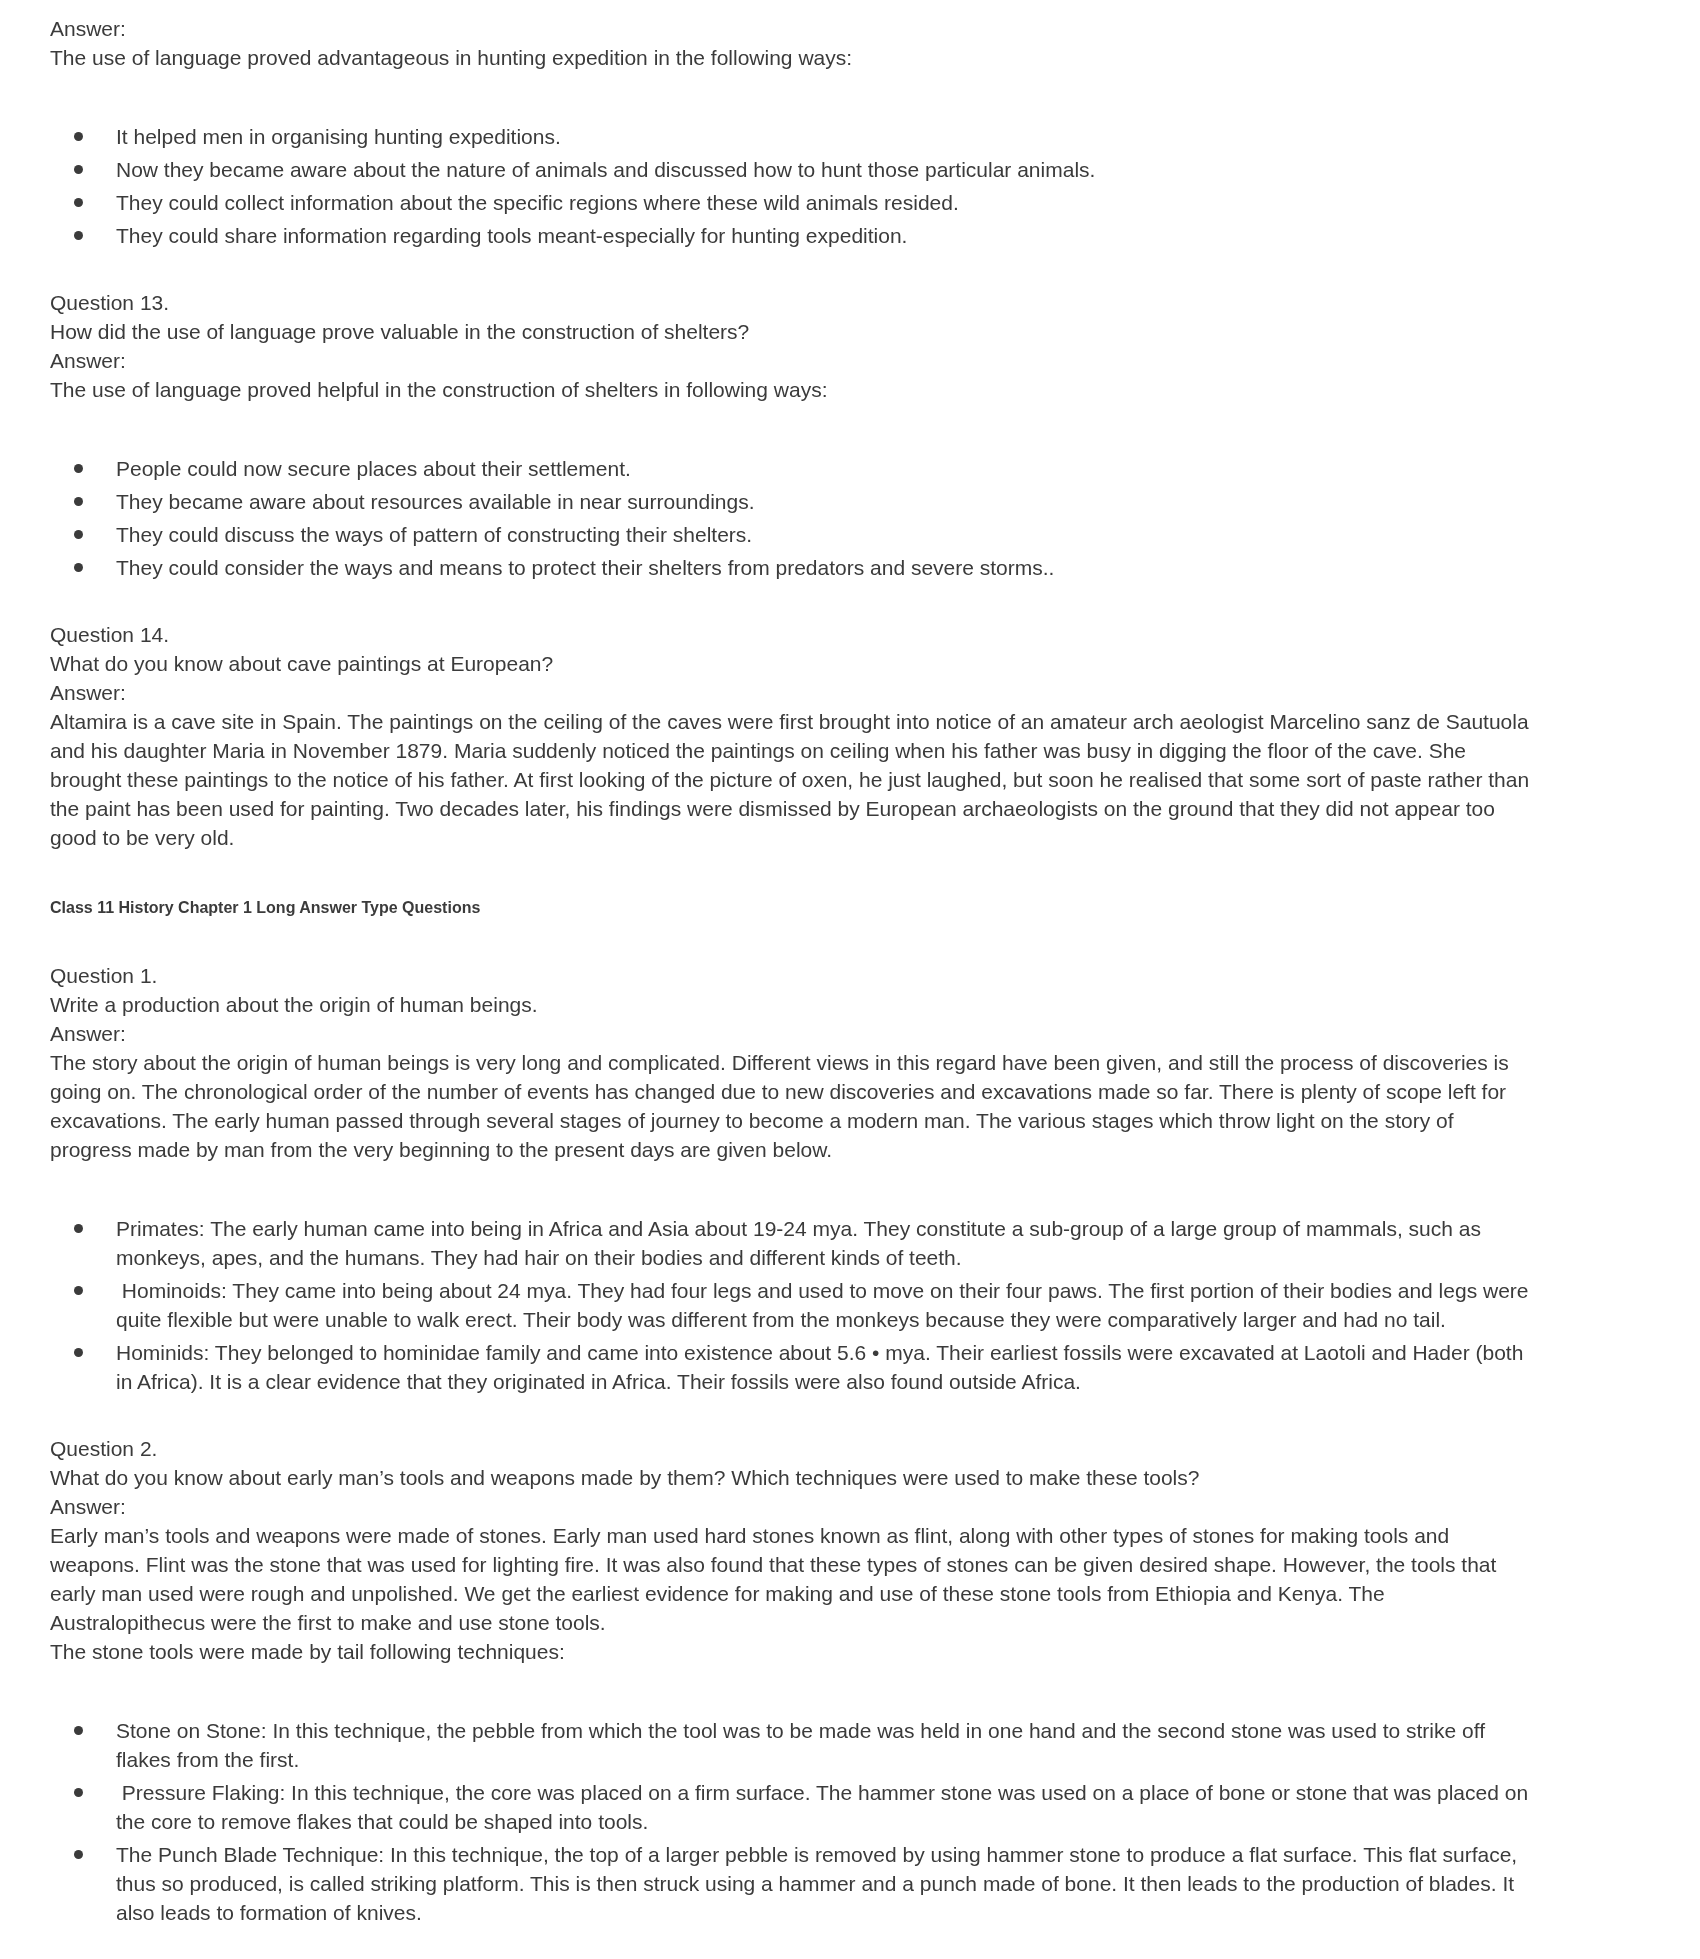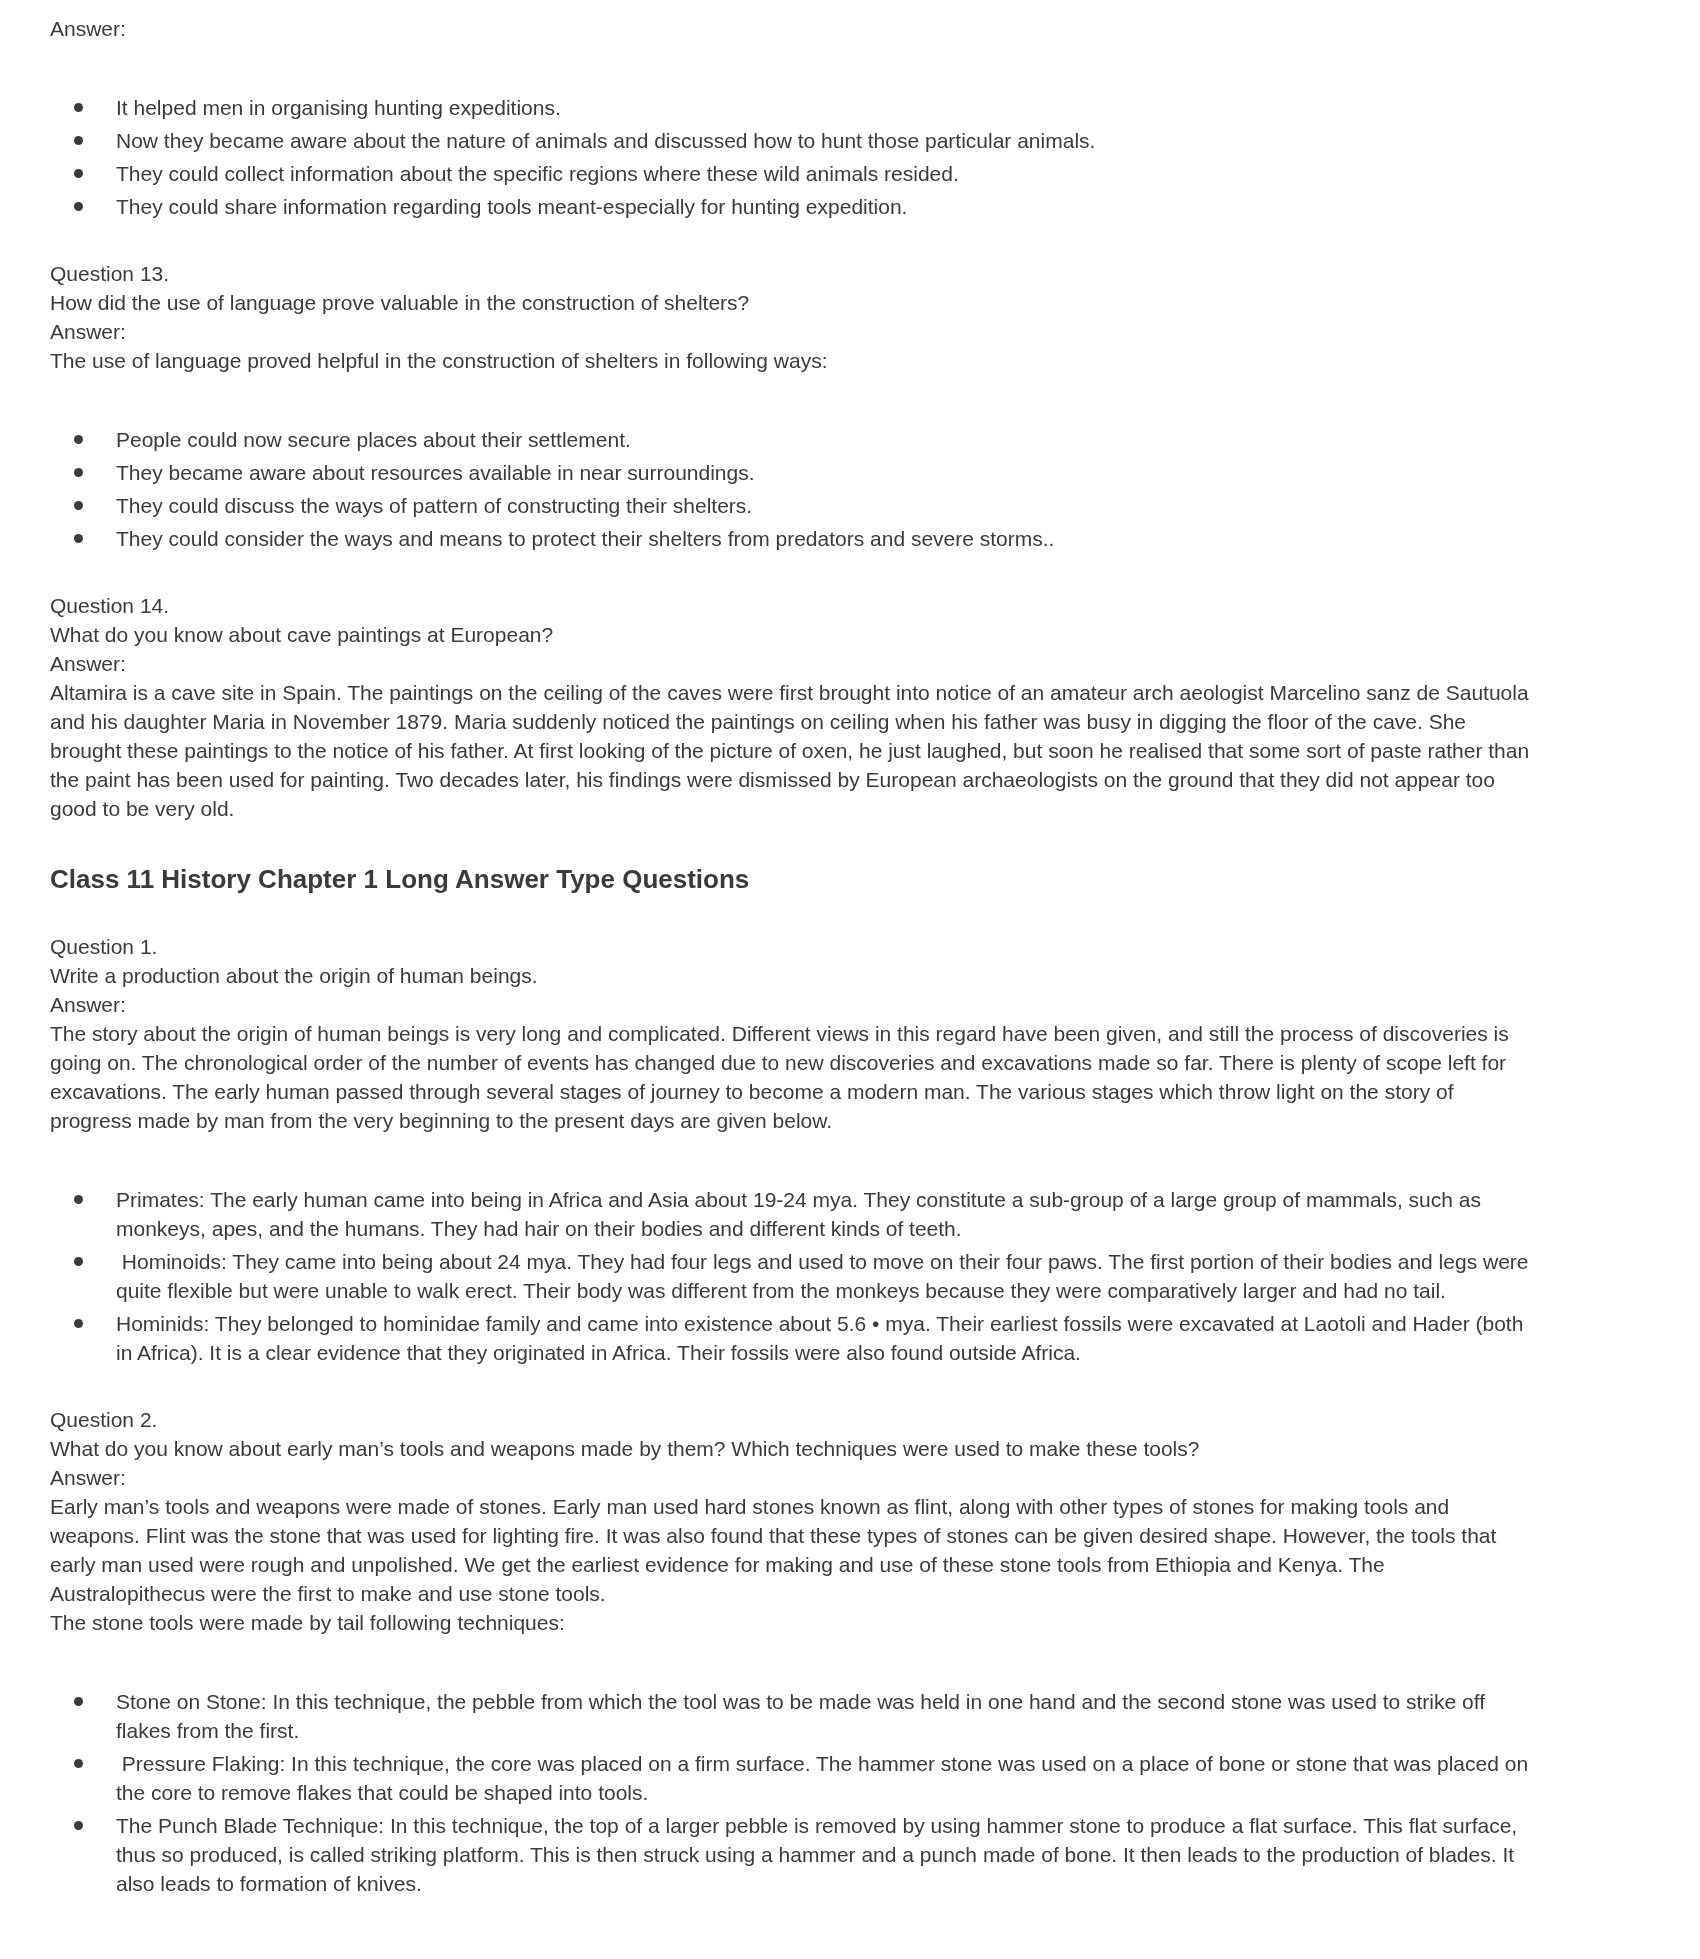--- a/index.html
+++ b/index.html
@@ -35,35 +35,36 @@
     content: "";
     position: absolute;
     left: 24px;
     top: 10px;
     width: 9px;
     height: 9px;
     border-radius: 50%;
     background: #3b3b3b;
   }
   .section-heading {
-    font-size: 26px;
+    font-size: 16px;
     line-height: 30px;
     font-weight: 700;
     margin: 41px 0 38px;
     color: #3b3b3b;
   }
   .pre { white-space: pre-wrap; }
 </style>
 </head>
 <body>
 
 <main class="page">
 
   <section class="qa-block">
     <p>Answer:</p>
+    <p>The use of language proved advantageous in hunting expedition in the following ways:</p>
   </section>
 
   <ul class="points">
     <li><span class="pre">It helped men in organising hunting expeditions.</span></li>
     <li><span class="pre">Now they became aware about the nature of animals and discussed how to hunt those particular animals.</span></li>
     <li><span class="pre">They could collect information about the specific regions where these wild animals resided.</span></li>
     <li><span class="pre">They could share information regarding tools meant-especially for hunting expedition.</span></li>
   </ul>
 
   <section class="qa-block">

